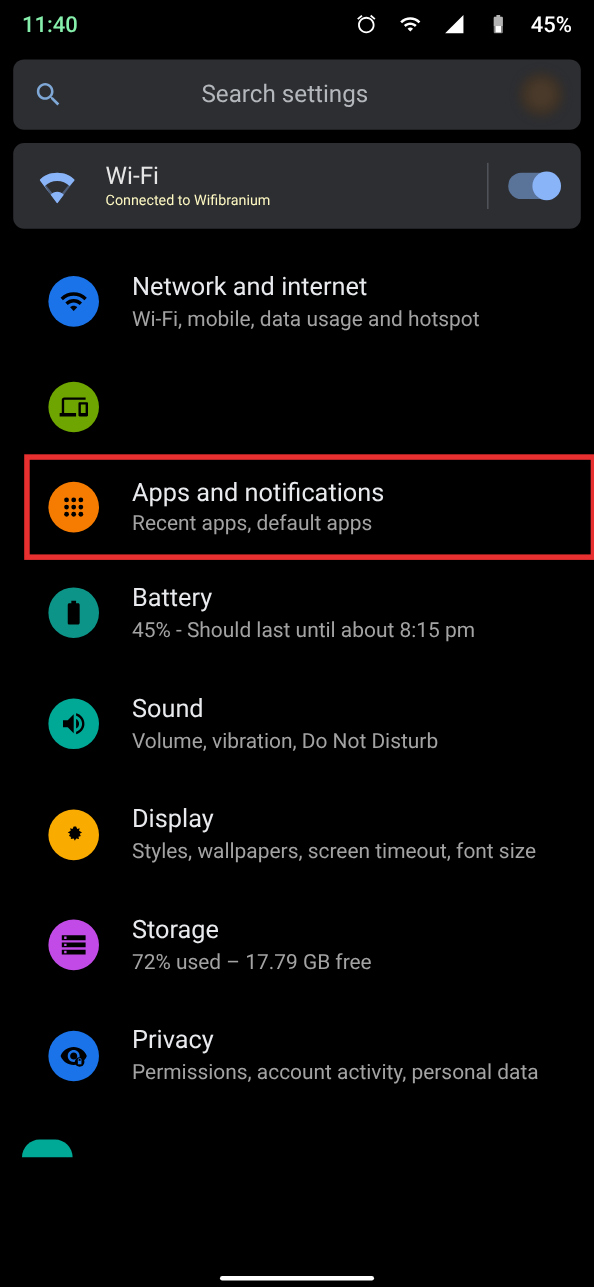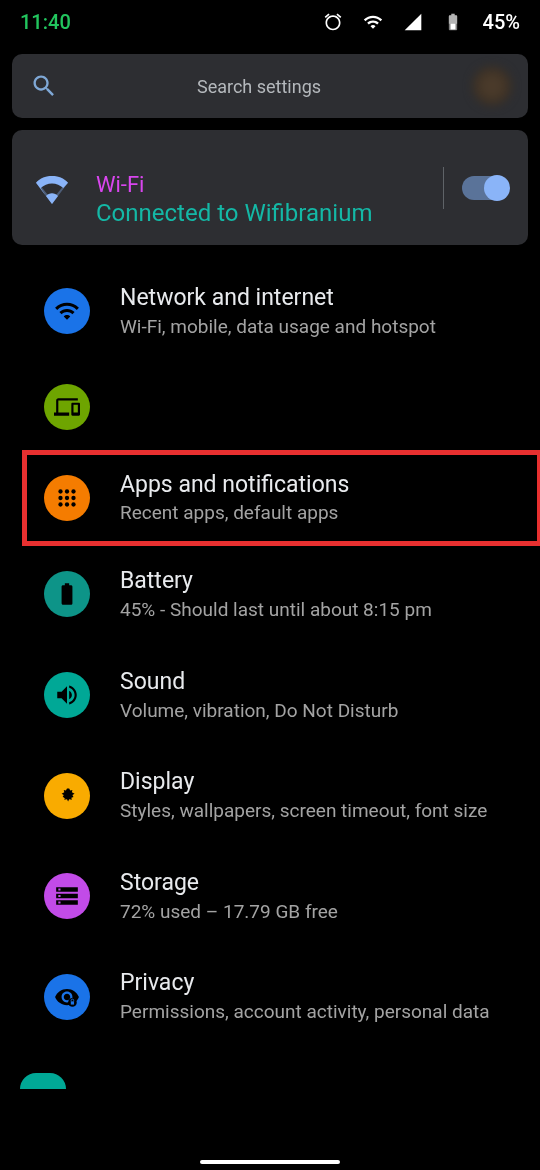--- a/index.html
+++ b/index.html
@@ -18,21 +18,21 @@
     }
     .status-bar {
       display: flex;
       justify-content: space-between;
       align-items: center;
       padding: 10px 20px 8px 20px;
       font-size: 20px;
       font-weight: 500;
     }
     .status-left {
-      color: #22c55e;
+      color: #86efac;
     }
     .status-right {
       display: flex;
       align-items: center;
       gap: 20px;
       color: #fff;
     }
     .status-right svg {
       width: 20px;
       height: 20px;
@@ -49,21 +49,21 @@
     }
     .search-bar svg {
       width: 28px;
       height: 28px;
       fill: #7fa8d6;
     }
     .search-text {
       flex: 1;
       text-align: center;
       color: #b4b8bc;
-      font-size: 18px;
+      font-size: 22px;
       font-weight: 400;
       margin-left: -50px;
     }
     .search-avatar {
       width: 40px;
       height: 40px;
       border-radius: 50%;
       background: radial-gradient(circle, #4a3a2a 30%, #2a2520 100%);
       position: absolute;
       right: 16px;
@@ -84,28 +84,27 @@
     }
     .wifi-icon svg {
       width: 32px;
       height: 32px;
     }
     .wifi-text {
       flex: 1;
       margin-left: 24px;
     }
     .wifi-title {
-      color: #d946ef;
+      color: #e5e5e5;
       font-size: 22px;
       font-weight: 400;
-      margin-top: 24px;
     }
     .wifi-subtitle {
-      color: #14b8a6;
-      font-size: 24px;
+      color: #fef9c3;
+      font-size: 13px;
       margin-top: 2px;
     }
     .wifi-divider {
       width: 1px;
       height: 42px;
       background: #5f6368;
       margin: 0 18px;
     }
     .toggle {
       width: 46px;

